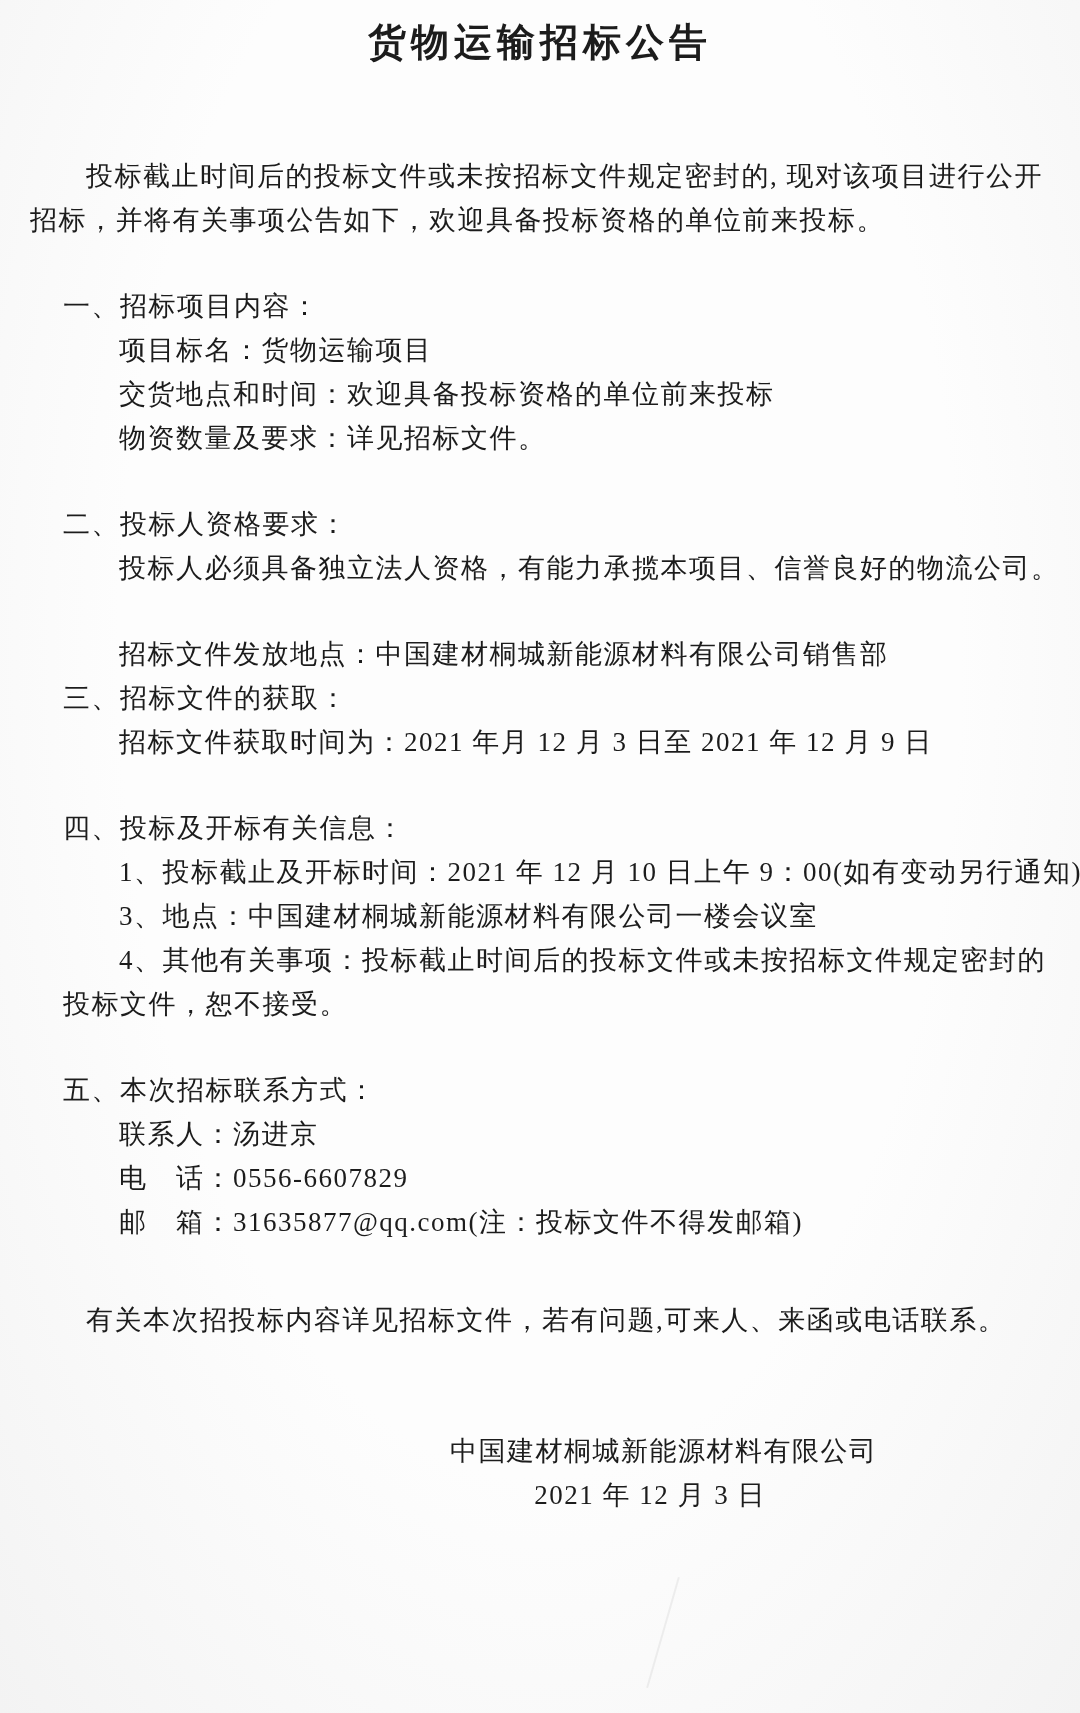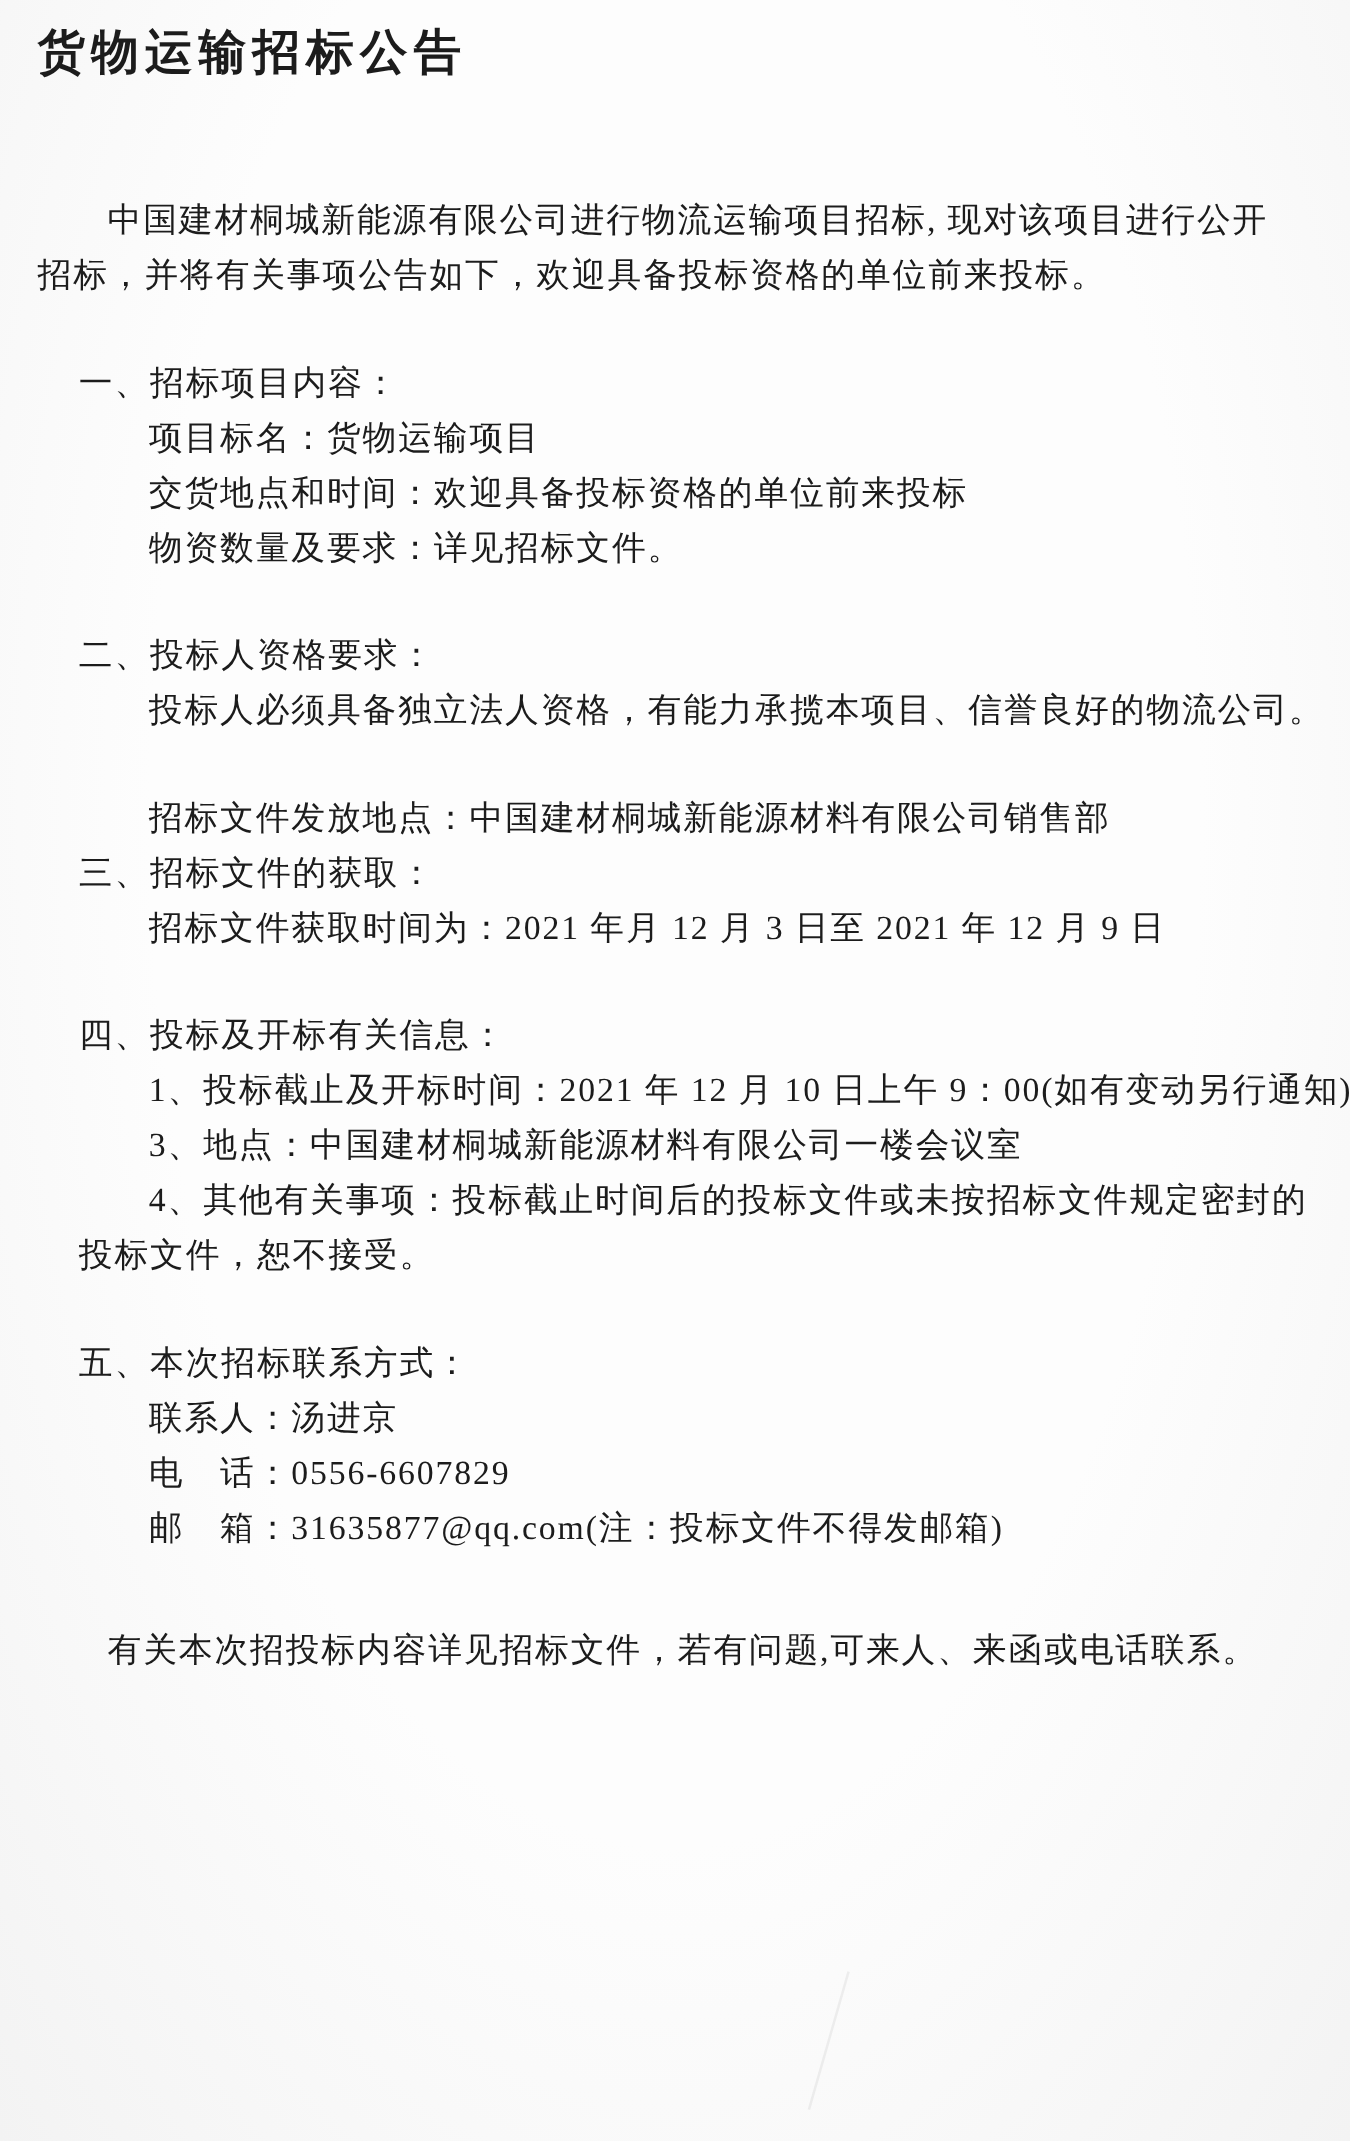--- a/index.html
+++ b/index.html
@@ -12,20 +12,21 @@
     position: relative;
     overflow: hidden;
   }
   .page { padding: 14px 30px 0 30px; }
   .title {
     margin: 0;
     height: 56px;
     line-height: 56px;
     font-size: 38px;
     font-weight: 700;
+    text-align: center;
     letter-spacing: 5px;
     font-family: "Liberation Sans", sans-serif;
   }
   .ln {
     font-size: 27px;
     line-height: 44px;
     letter-spacing: 1.5px;
     white-space: nowrap;
   }
   .ind { padding-left: 56px; }
@@ -49,21 +50,21 @@
   }
 </style>
 </head>
 <body>
 
 <div class="page">
 
   <h1 class="title">货物运输招标公告</h1>
 
   <div class="intro">
-    <div class="ln ind">中国建材桐城新能源有限公司进行物流运输项目招标, 现对该项目进行公开</div>
+    <div class="ln ind">投标截止时间后的投标文件或未按招标文件规定密封的, 现对该项目进行公开</div>
     <div class="ln">招标，并将有关事项公告如下，欢迎具备投标资格的单位前来投标。</div>
   </div>
 
   <div class="section">
     <div class="ln">一、招标项目内容：</div>
     <div class="ln ind">项目标名：货物运输项目</div>
     <div class="ln ind">交货地点和时间：欢迎具备投标资格的单位前来投标</div>
     <div class="ln ind">物资数量及要求：详见招标文件。</div>
   </div>
 
@@ -90,16 +91,20 @@
     <div class="ln">五、本次招标联系方式：</div>
     <div class="ln ind">联系人：汤进京</div>
     <div class="ln ind">电　话：0556-6607829</div>
     <div class="ln ind">邮　箱：31635877@qq.com(注：投标文件不得发邮箱)</div>
   </div>
 
   <div class="closing-wrap">
     <div class="ln ind">有关本次招投标内容详见招标文件，若有问题,可来人、来函或电话联系。</div>
   </div>
 
+  <div class="signature">
+    <div class="ln">中国建材桐城新能源材料有限公司</div>
+    <div class="ln">2021 年 12 月 3 日</div>
+  </div>
 
 </div>
 
 <div class="crease"></div>
 
 </body></html>

